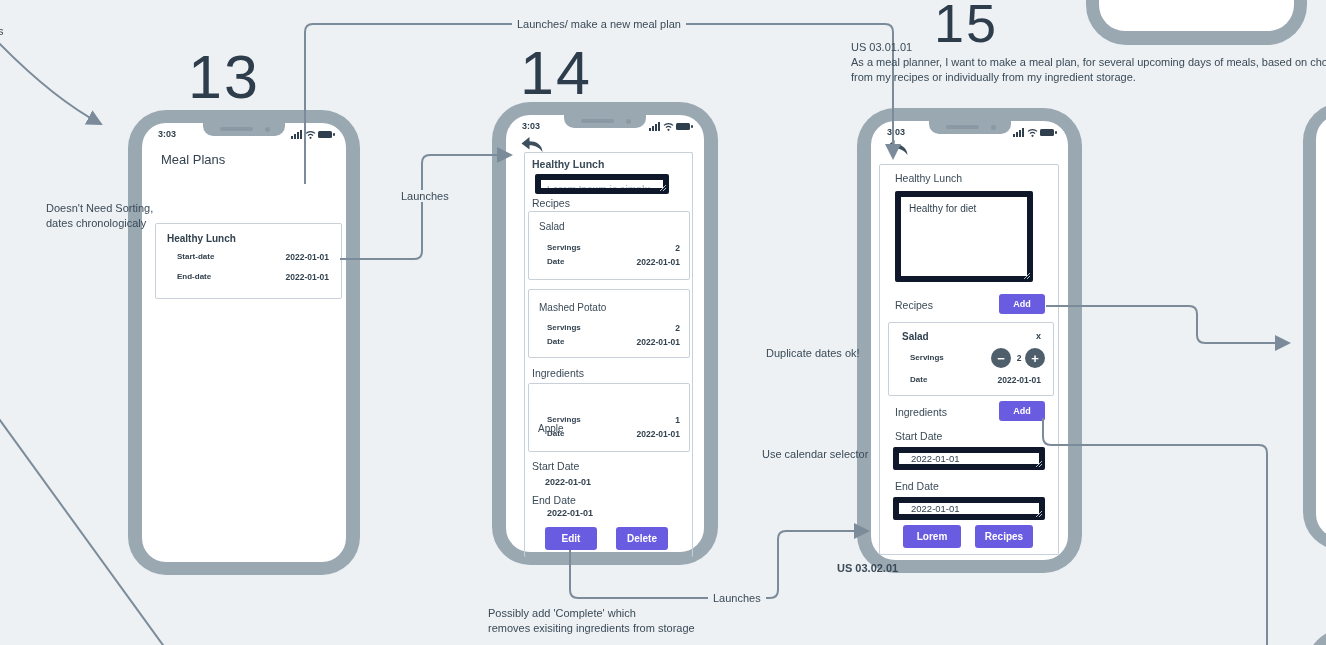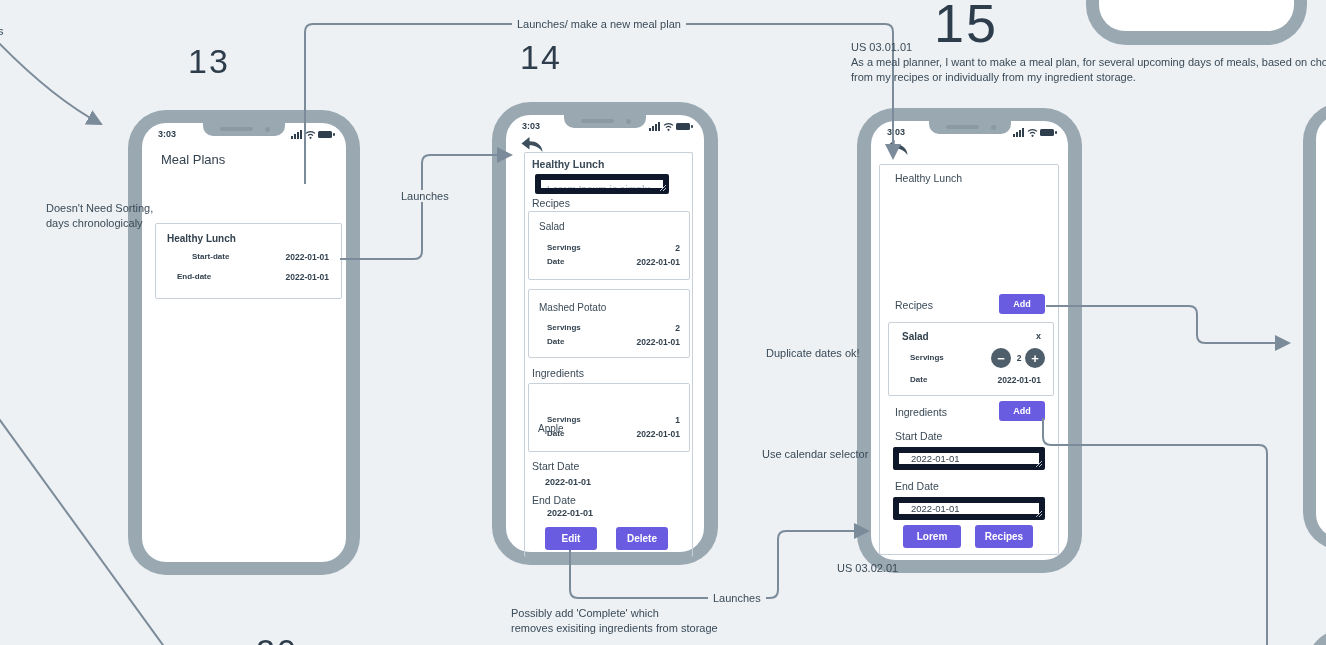--- a/index.html
+++ b/index.html
@@ -30,21 +30,21 @@
   textarea::placeholder{color:#b3bfc9;font-weight:bold;}
   .iowrap{position:absolute;}
   .handle{position:absolute;right:2px;bottom:2px;pointer-events:none;}
   .backarrow{position:absolute;}
   .stepbtn{position:absolute;width:20px;height:20px;border-radius:50%;background:#4e5e6a;color:#fff;border:none;
        font-size:13px;font-weight:bold;display:flex;align-items:center;justify-content:center;padding:0;cursor:pointer;}
   .xclose{position:absolute;font-size:9px;font-weight:bold;color:#33424f;cursor:pointer;}
   
   .ann{position:absolute;font-size:11px;color:#3a4a57;z-index:3;line-height:15px;white-space:nowrap;}
   .flowlabel{background:#edf1f4;padding:0 5px;line-height:12px;}
-  .bignum{position:absolute;font-size:34px;color:#2e3d4c;z-index:3;letter-spacing:2px;}
+  .bignum{position:absolute;font-size:61px;color:#2e3d4c;z-index:3;letter-spacing:2px;}
   svg.connectors{position:absolute;left:0;top:0;z-index:2;pointer-events:none;}
   
   .piece-top{position:absolute;left:1086px;top:-60px;width:221px;height:105px;background:#9aa8b2;border-radius:40px;z-index:1;}
   .piece-top .inner{position:absolute;left:13px;right:13px;top:12px;bottom:14px;background:#fff;border-radius:26px;}
   .piece-right{position:absolute;left:1303px;top:103px;width:120px;height:447px;background:#9aa8b2;border-radius:38px;z-index:1;}
   .piece-right .screen2{position:absolute;left:13px;top:12px;width:120px;height:423px;background:#fff;border-radius:24px;}
   .arc-br{position:absolute;left:1305px;top:628px;width:80px;height:80px;border-left:13px solid #9aa8b2;
           border-top:13px solid #9aa8b2;border-top-left-radius:42px;z-index:1;}
 </style>
 </head>
@@ -88,21 +88,21 @@
             <rect x="15" y="3" width="2" height="3" rx="1" fill="#2f3f4d"></rect>
           </svg>
       </span>
       <div class="notch">
           <span class="speaker"></span>
           <span class="cam"></span>
         </div>
       <div class="abs" style="left:19px;top:29px;font-size:13px;color:#33424f;">Meal Plans</div>
       <div class="card" style="left:13px;top:100px;width:185px;height:74px;">
         <div class="abs ctitle" style="left:11px;top:9px;">Healthy Lunch</div>
-        <span class="abs klbl" style="left:36px;top:28px;">Start-date</span>
+        <span class="abs klbl" style="left:21px;top:28px;">Start-date</span>
         <span class="abs kval" style="right:12px;top:28px;">2022-01-01</span>
         <span class="abs klbl" style="left:21px;top:48px;">End-date</span>
         <span class="abs kval" style="right:12px;top:48px;">2022-01-01</span>
       </div>
     </div>
   </div>
 
   <div class="phone p14">
     <div class="screen">
       <span class="time">3:03</span>
@@ -204,20 +204,29 @@
       </span>
       <div class="notch">
           <span class="speaker"></span>
           <span class="cam"></span>
         </div>
       <svg class="backarrow" style="left:14px;top:18px;" width="24" height="17">
           <path d="M9.5 1 L1.5 7.5 L9.5 13.5 L9.5 9.3 C15 9.3 19.5 11.6 22.5 16 C22 8.2 15.8 5.2 9.5 5.2 Z" fill="#3d4f5c"></path>
         </svg>
       <div class="ocard" style="left:8px;top:43px;width:178px;height:389px;">
         <div class="abs lbl" style="left:15px;top:7px;">Healthy Lunch</div>
+        <div class="iowrap" style="left:15px;top:26px;width:138px;height:91px;">
+          <textarea style="font-size: 10px; padding: 6px 8px;">Healthy for diet</textarea>
+          <svg class="handle" width="8" height="8">
+              <g stroke="#b8c3cc" stroke-width="1">
+                <line x1="1" y1="7" x2="7" y2="1"></line>
+                <line x1="4" y1="7" x2="7" y2="4"></line>
+              </g>
+            </svg>
+        </div>
         <div class="abs lbl" style="left:15px;top:134px;">Recipes</div>
         <button class="btn" style="left:119px;top:129px;width:46px;height:20px;font-size:9px;">Add</button>
         <div class="card" style="left:8px;top:157px;width:164px;height:72px;">
           <div class="abs ctitle" style="left:13px;top:8px;">Salad</div>
           <span class="xclose" style="right:12px;top:8px;">x</span>
           <span class="abs klbl" style="left:21px;top:30px;">Servings</span>
           <button class="stepbtn" style="left:102px;top:25px;">−</button>
           <span class="abs kval" style="left:124px;top:30px;width:12px;text-align:center;">2</span>
           <button class="stepbtn" style="left:136px;top:25px;">+</button>
           <span class="abs klbl" style="left:21px;top:52px;">Date</span>
@@ -269,33 +278,33 @@
   </svg>
 
   <div class="bignum" style="left:188px;top:42px;">13</div>
   <div class="bignum" style="left:520px;top:38px;">14</div>
   <div class="bignum" style="left:934px;top:-8px;font-size:54px;">15</div>
   <div class="bignum" style="left:256px;top:632px;">20</div>
 
   <div class="ann" style="left:-2px;top:24px;">s</div>
   <div class="ann" style="left:46px;top:201px;">
     <div>Doesn't Need Sorting,</div>
-    <div>days chronologicaly</div>
+    <div>dates chronologicaly</div>
   </div>
   <div class="ann flowlabel" style="left:512px;top:18px;">Launches/ make a new meal plan</div>
   <div class="ann flowlabel" style="left:396px;top:190px;">Launches</div>
   <div class="ann flowlabel" style="left:708px;top:592px;">Launches</div>
   <div class="ann" style="left:766px;top:346px;text-align:right;">Duplicate dates ok!</div>
   <div class="ann" style="left:762px;top:447px;">Use calendar selector</div>
   <div class="ann" style="left:851px;top:40px;">
     <div>US 03.01.01</div>
     <div>As a meal planner, I want to make a meal plan, for several upcoming days of meals, based on choosing</div>
     <div>from my recipes or individually from my ingredient storage.</div>
   </div>
-  <div class="ann" style="left:837px;top:561px;">
+  <div class="ann" style="left:837px;top:561px;font-weight:bold;">
     <div>US 03.02.01</div>
   </div>
-  <div class="ann" style="left:488px;top:606px;margin-left:23px;">
+  <div class="ann" style="left:488px;top:606px;">
     <div>Possibly add 'Complete' which</div>
     <div>removes exisiting ingredients from storage</div>
   </div>
 
 </div>
 
 </body></html>

